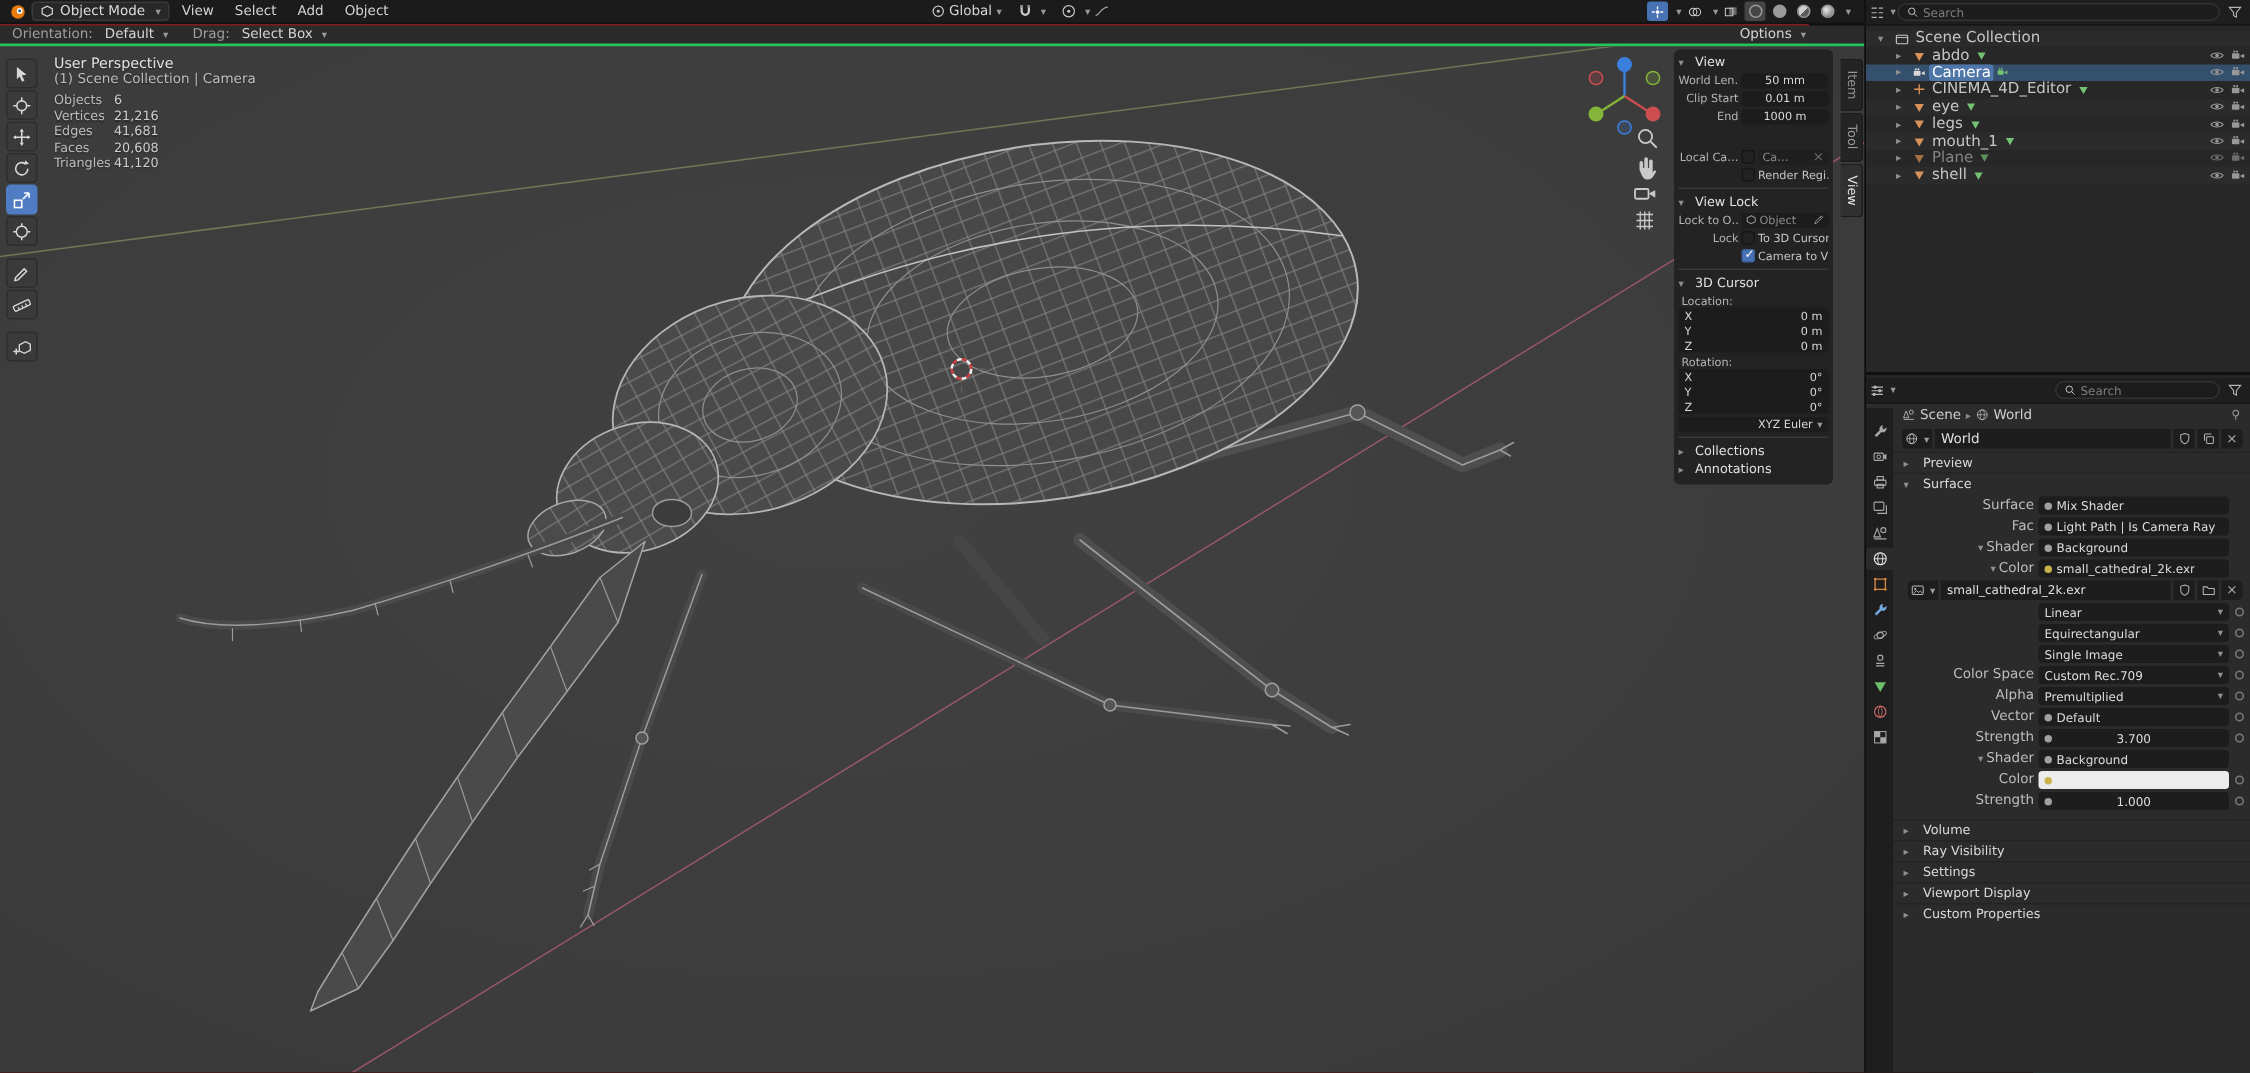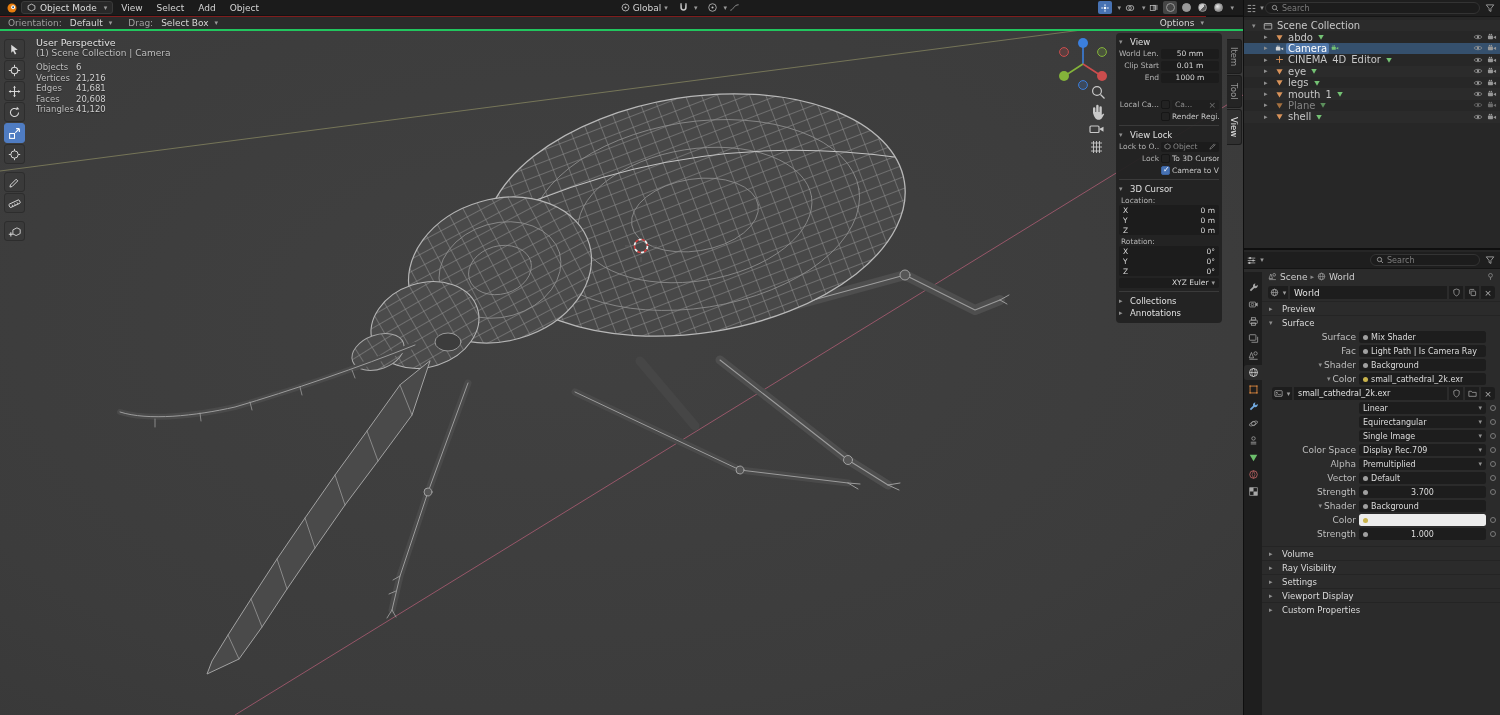--- a/index.html
+++ b/index.html
@@ -1064,21 +1064,21 @@
         <div class="prow">
           <span class="plabel"></span>
           <span class="pval dd">
               <span class="pvtext">Single Image</span>
             </span>
           <span class="decor dot"></span>
         </div>
         <div class="prow">
           <span class="plabel">Color Space</span>
           <span class="pval dd">
-              <span class="pvtext">Display Rec.709</span>
+              <span class="pvtext">Custom Rec.709</span>
             </span>
           <span class="decor dot"></span>
         </div>
         <div class="prow">
           <span class="plabel">Alpha</span>
           <span class="pval dd">
               <span class="pvtext">Premultiplied</span>
             </span>
           <span class="decor dot"></span>
         </div>

